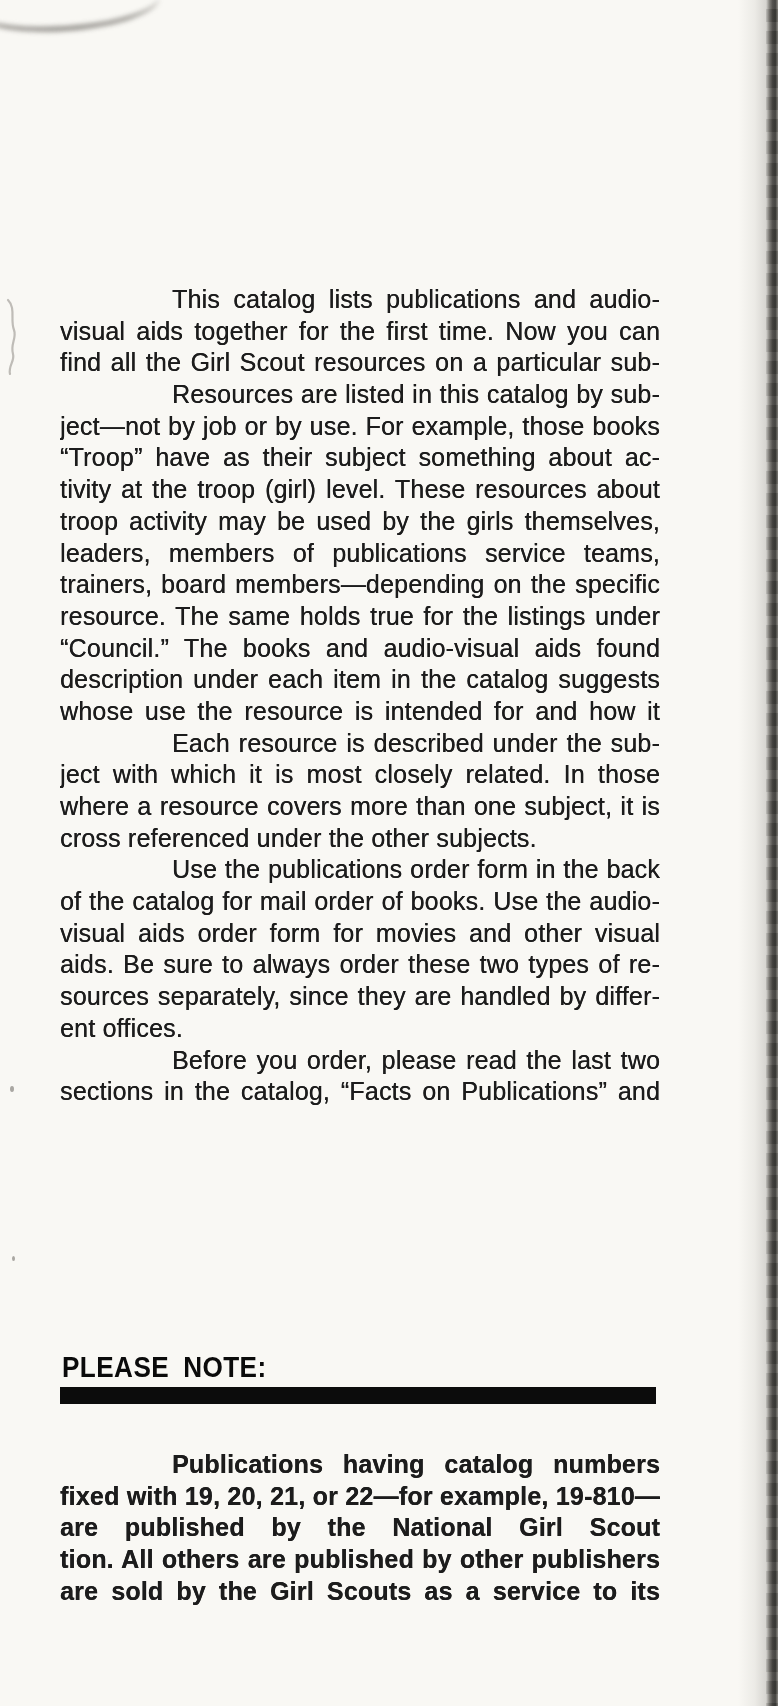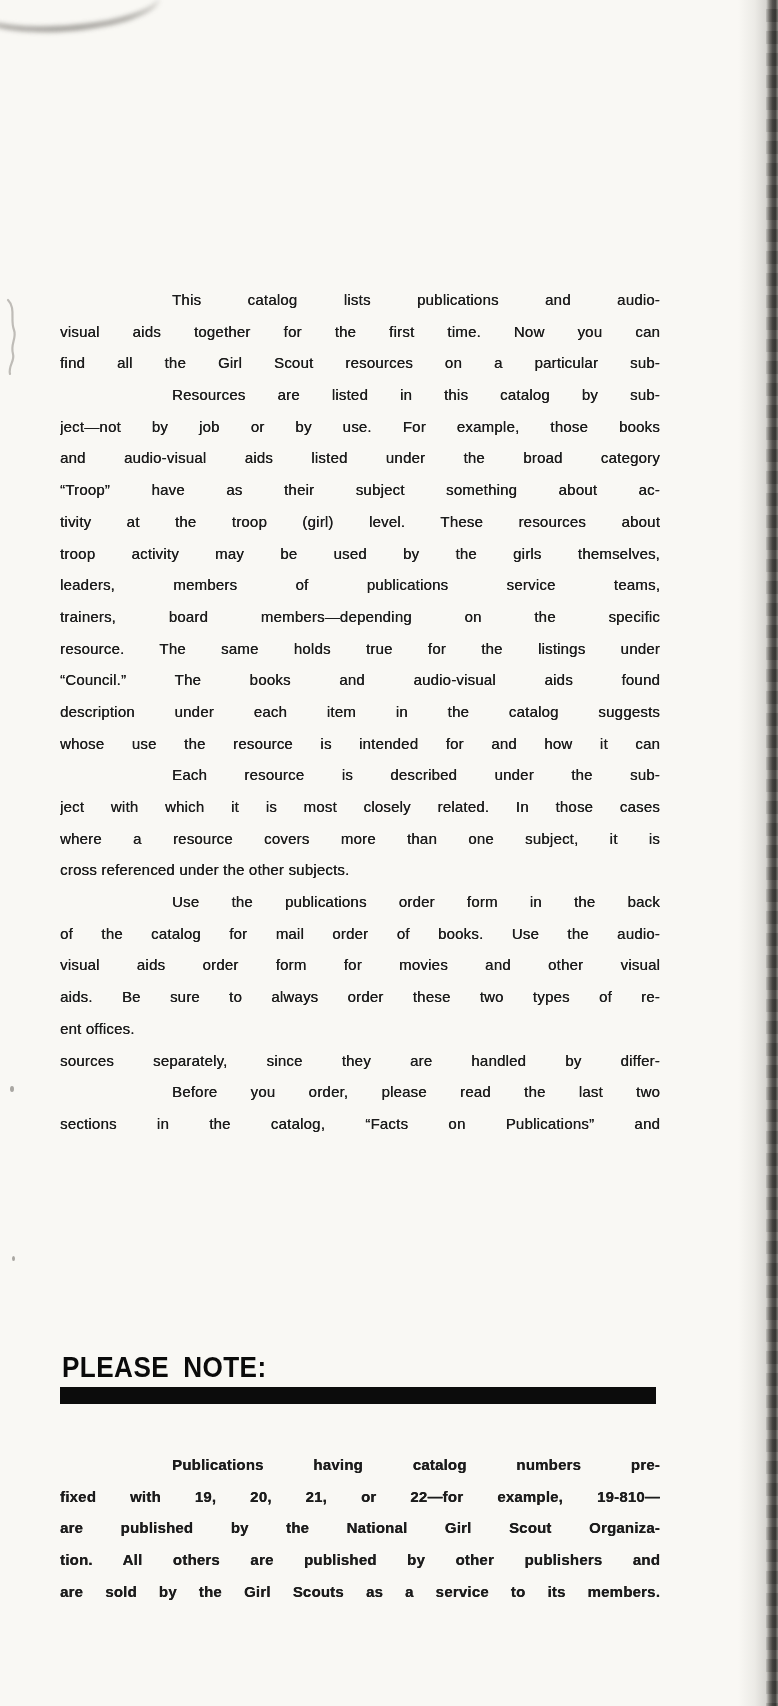--- a/index.html
+++ b/index.html
@@ -13,21 +13,21 @@
     color:#1b1b1b;
   }
 
   
   .page { -webkit-font-smoothing:antialiased; }
 
   
   .copy {
     position:absolute;
     left:60px; width:600px;
-    font-size:15px;
+    font-size:25px;
     line-height:31.7px;
     letter-spacing:0.2px;
     color:#1c1c1c;
     text-shadow:0.25px 0 0 currentColor; 
   }
   .copy-intro { top:284px; }
   .copy-note  { top:1449px;font-weight:bold; }
 
   
   .line {
@@ -113,21 +113,20 @@
 
   <div class="copy copy-intro" id="intro-copy">
       <div>
         <div class="line first"><span>This catalog lists publications and audio-</span></div>
         <div class="line"><span>visual aids together for the first time. Now you can</span></div>
         <div class="line"><span>find all the Girl Scout resources on a particular sub-</span></div>
       </div>
       <div>
         <div class="line first"><span>Resources are listed in this catalog by sub-</span></div>
         <div class="line"><span>ject—not by job or by use. For example, those books</span></div>
-        <div class="line"><span>and audio-visual aids listed under the broad category</span></div>
         <div class="line"><span>“Troop” have as their subject something </span><span class="ital">about</span><span> ac-</span></div>
         <div class="line"><span>tivity at the troop (girl) level. These resources about</span></div>
         <div class="line"><span>troop activity may be used by the girls themselves,</span></div>
         <div class="line"><span>leaders, members of publications service teams,</span></div>
         <div class="line"><span>trainers, board members—depending on the specific</span></div>
         <div class="line"><span>resource. The same holds true for the listings under</span></div>
         <div class="line"><span>“Council.” The books and audio-visual aids found</span></div>
         <div class="line"><span>description under each item in the catalog suggests</span></div>
         <div class="line"><span>whose use the resource is intended for and how it can</span></div>
       </div>
@@ -135,22 +134,22 @@
         <div class="line first"><span>Each resource is described under the sub-</span></div>
         <div class="line"><span>ject with which it is most closely related. In those cases</span></div>
         <div class="line"><span>where a resource covers more than one subject, it is</span></div>
         <div class="line last"><span>cross referenced under the other subjects.</span></div>
       </div>
       <div>
         <div class="line first"><span>Use the publications order form in the back</span></div>
         <div class="line"><span>of the catalog for mail order of books. Use the audio-</span></div>
         <div class="line"><span>visual aids order form for movies and other visual</span></div>
         <div class="line"><span>aids. Be sure to always order these two types of re-</span></div>
+        <div class="line"><span>sources separately, since they are handled by differ-</span></div>
         <div class="line last"><span>ent offices.</span></div>
-        <div class="line"><span>sources separately, since they are handled by differ-</span></div>
       </div>
       <div>
         <div class="line first"><span>Before you order, please read the last two</span></div>
         <div class="line"><span>sections in the catalog, “Facts on Publications” and</span></div>
       </div>
     </div>
 
   <div class="note-heading">PLEASE NOTE:</div>
   <div class="note-rule"></div>
   <div class="copy copy-note" id="note-copy">

